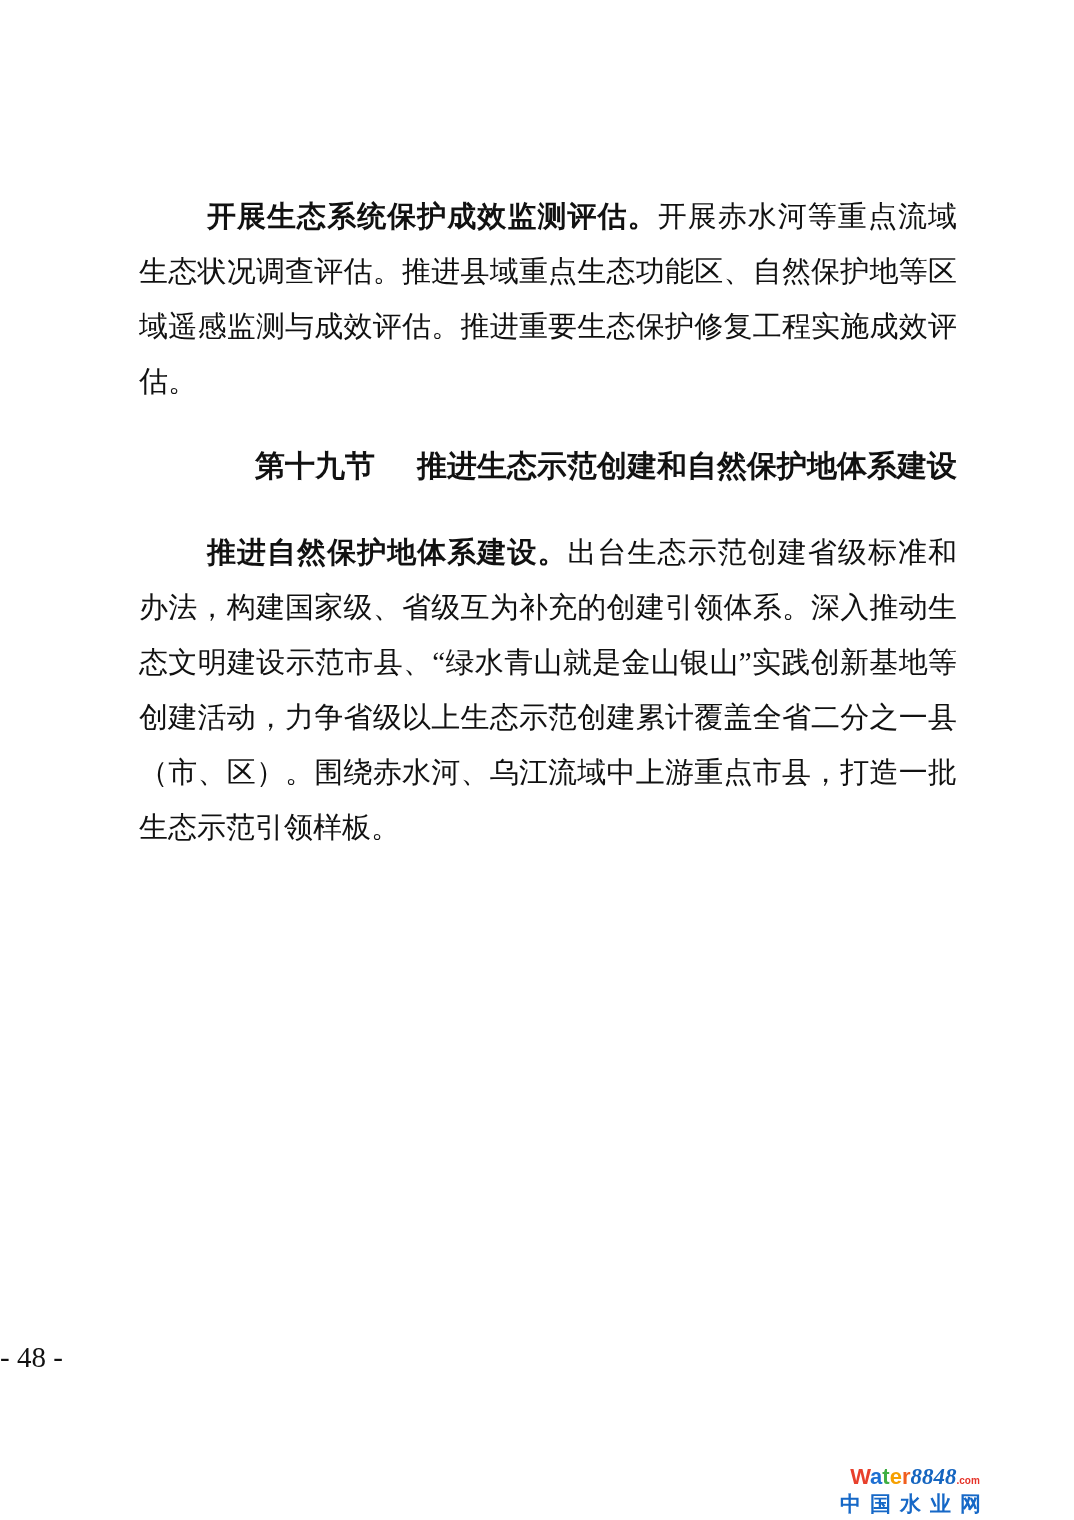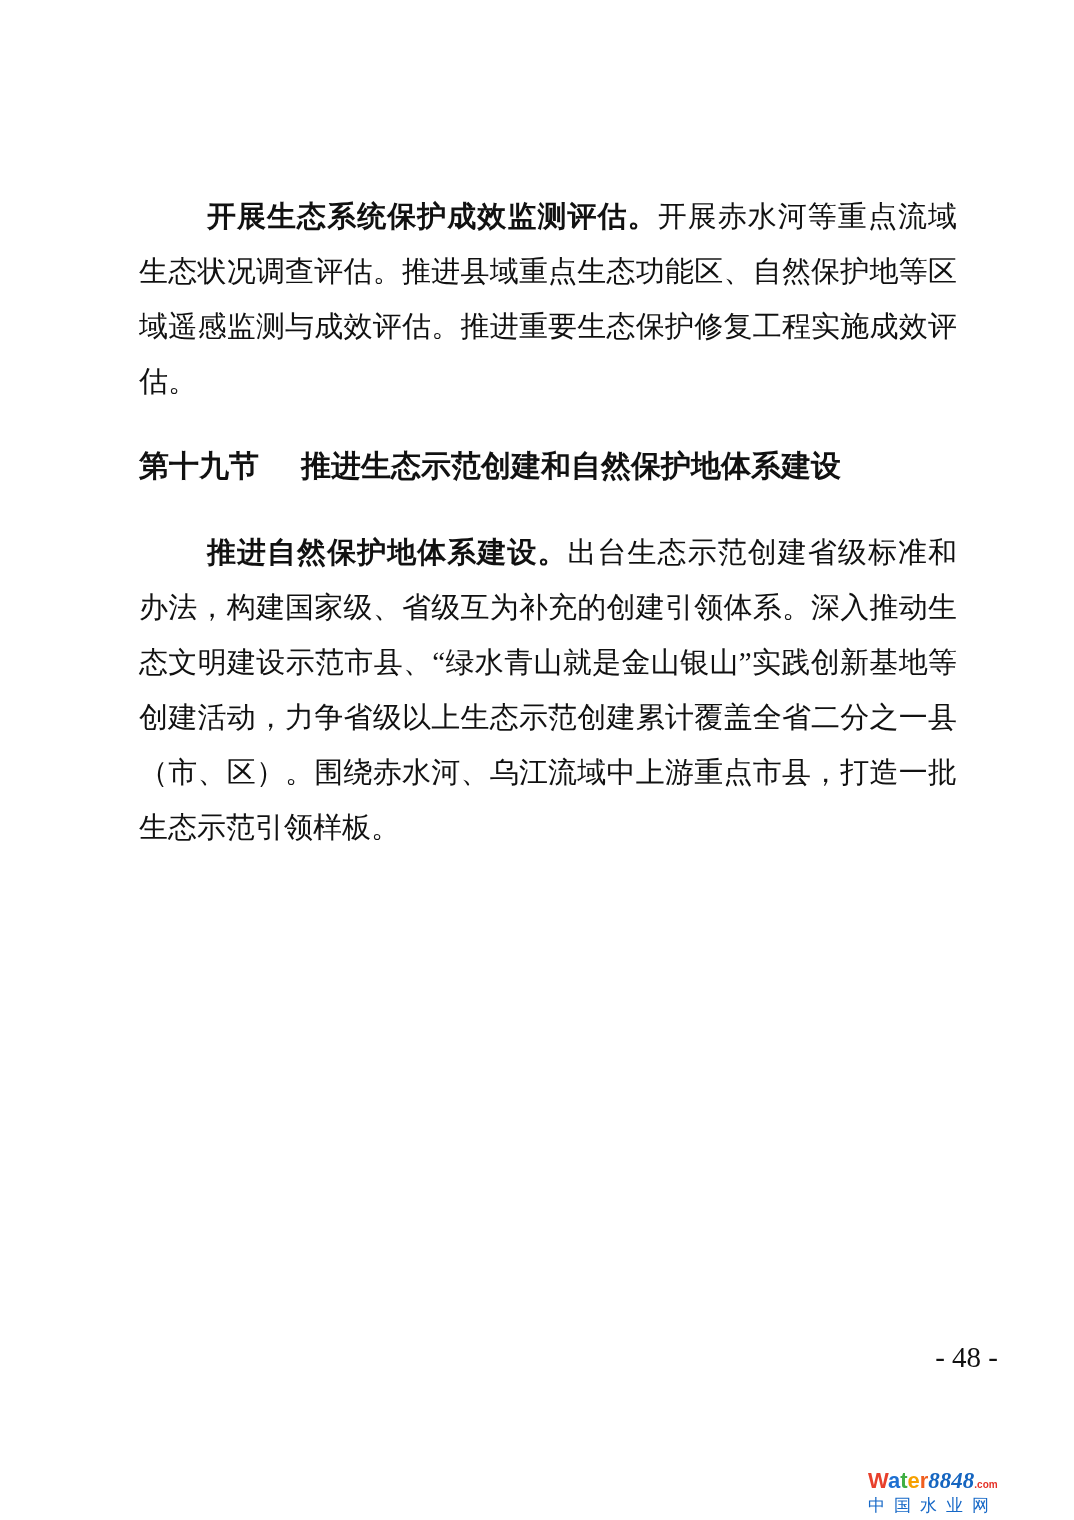--- a/index.html
+++ b/index.html
@@ -32,39 +32,39 @@
   }
   .para .lead {
     font-weight: bold;
   }
   .para-3 { margin-top: 8px; }
   .section-heading {
     margin: 29px 0 32px 0;
     font-size: 30px;
     line-height: 55px;
     font-weight: bold;
-    text-align: left;
+    text-align: right;
     color: #111111;
   }
   .section-heading .section-number { margin-right: 42px; }
   .footer {
     position: absolute;
     top: 1339px;
     left: 0;
     width: 100%;
-    text-align: right;
+    text-align: left;
     font-size: 29px;
     line-height: 36px;
     color: #111111;
   }
   .logo {
     position: absolute;
-    right: 0;
+    right: 8px;
     bottom: 6px;
-    text-align: left;
+    text-align: center;
     font-family: "Liberation Sans", "DejaVu Sans", sans-serif;
     line-height: 1;
   }
   .logo-line1 {
     white-space: nowrap;
     font-weight: bold;
     font-size: 22px;
   }
   .lw-0 { color: #e8402c; }
   .lw-1 { color: #1d6fd2; }
@@ -79,22 +79,22 @@
     font-size: 23px;
   }
   .logo-tld {
     color: #e53228;
     font-size: 10px;
     font-weight: bold;
   }
   .logo-line2 {
     margin-top: 5px;
     color: #1668c7;
-    font-weight: normal;
-    font-size: 17px;
+    font-weight: bold;
+    font-size: 21px;
     letter-spacing: 9px;
     white-space: nowrap;
   }
 </style>
 </head>
 <body>
 
 <div class="page">
 
   <div class="content">

